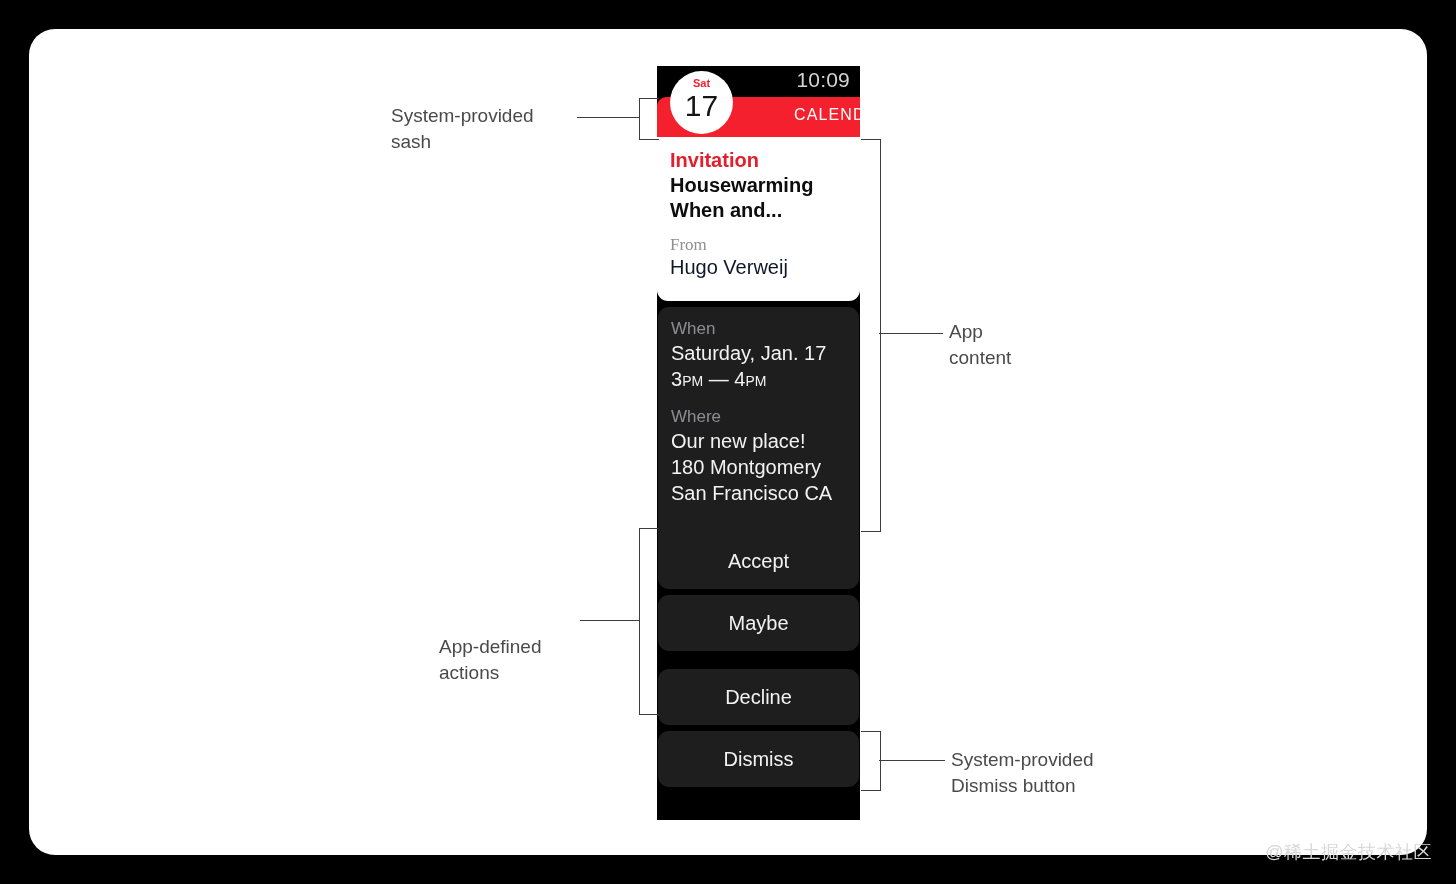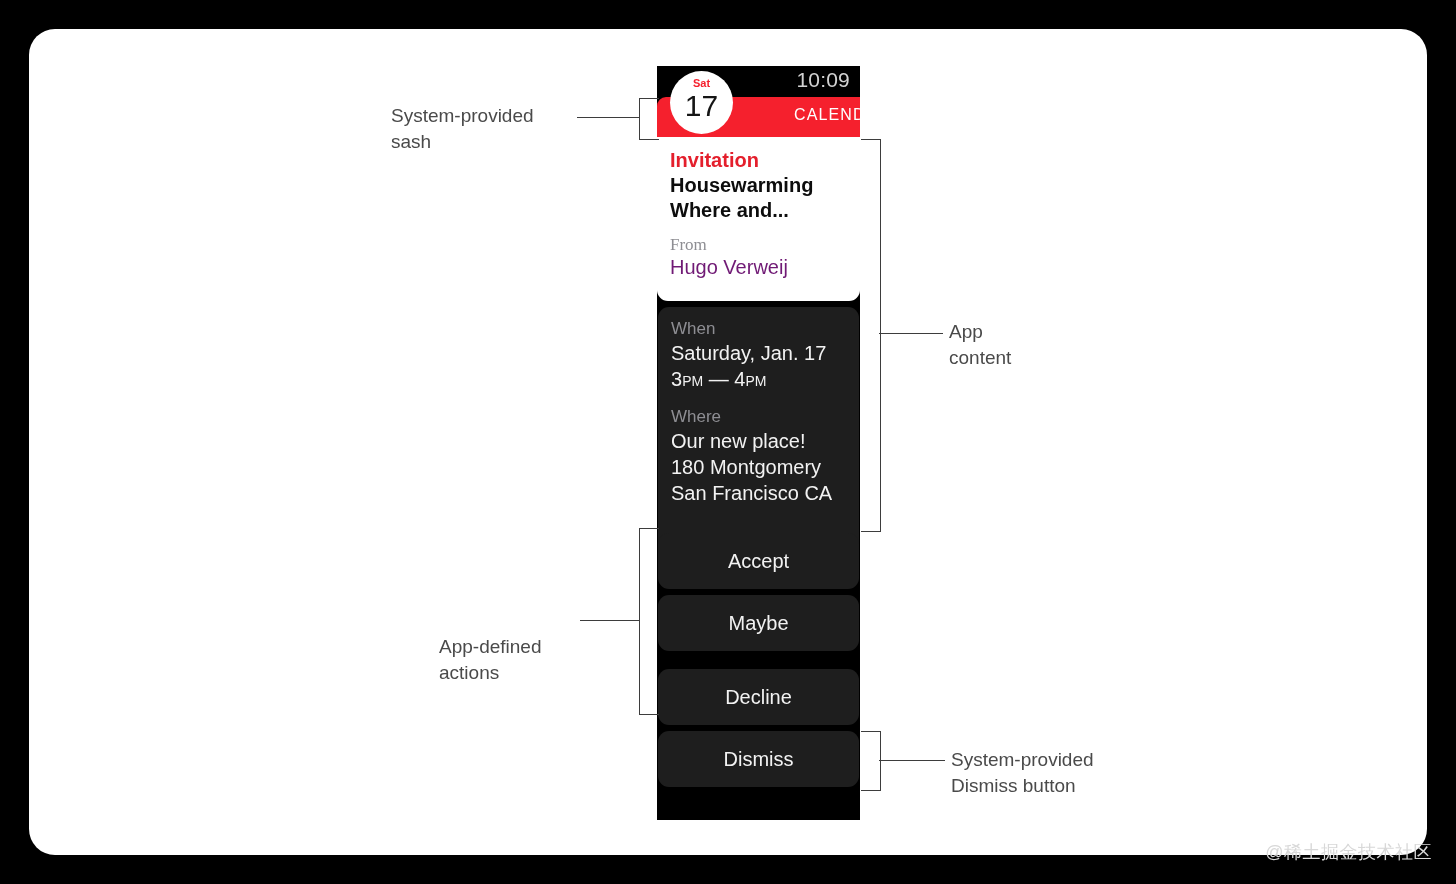--- a/index.html
+++ b/index.html
@@ -136,21 +136,21 @@
     font-family: "Liberation Sans", sans-serif;
   }
   .invite-from-label {
     margin-top: 11px;
     color: #8e8e93;
     font-size: 17px;
     line-height: 21px;
     font-family: Liberation Serif, serif;
   }
   .invite-from-name {
-    color: #701a75;
+    color: #0f172a;
     font-size: 20px;
     line-height: 24px;
     font-family: "Liberation Sans", sans-serif;
   }
 
   
   .detail-card {
     position: absolute;
     left: 1px;
     top: 241px;
@@ -268,21 +268,21 @@
       <div class="sash-label">CALENDAR</div>
     </div>
 
     <div class="cal-bubble">
       <div class="cal-day">Sat</div>
       <div class="cal-date">17</div>
     </div>
 
     <div class="invite-card">
       <div class="invite-title">Invitation</div>
-      <div class="invite-subject">Housewarming Where and...</div>
+      <div class="invite-subject">Housewarming When and...</div>
       <div class="invite-from-label">From</div>
       <div class="invite-from-name">Hugo Verweij</div>
     </div>
 
     <div class="detail-card">
       <div class="detail-label">When</div>
       <div class="detail-value">Saturday, Jan. 17</div>
       <div class="detail-value time-line"><span>3</span><span class="ampm">PM</span><span> — </span><span>4</span><span class="ampm">PM</span></div>
       <div class="detail-group-gap"></div>
       <div class="detail-label">Where</div>

